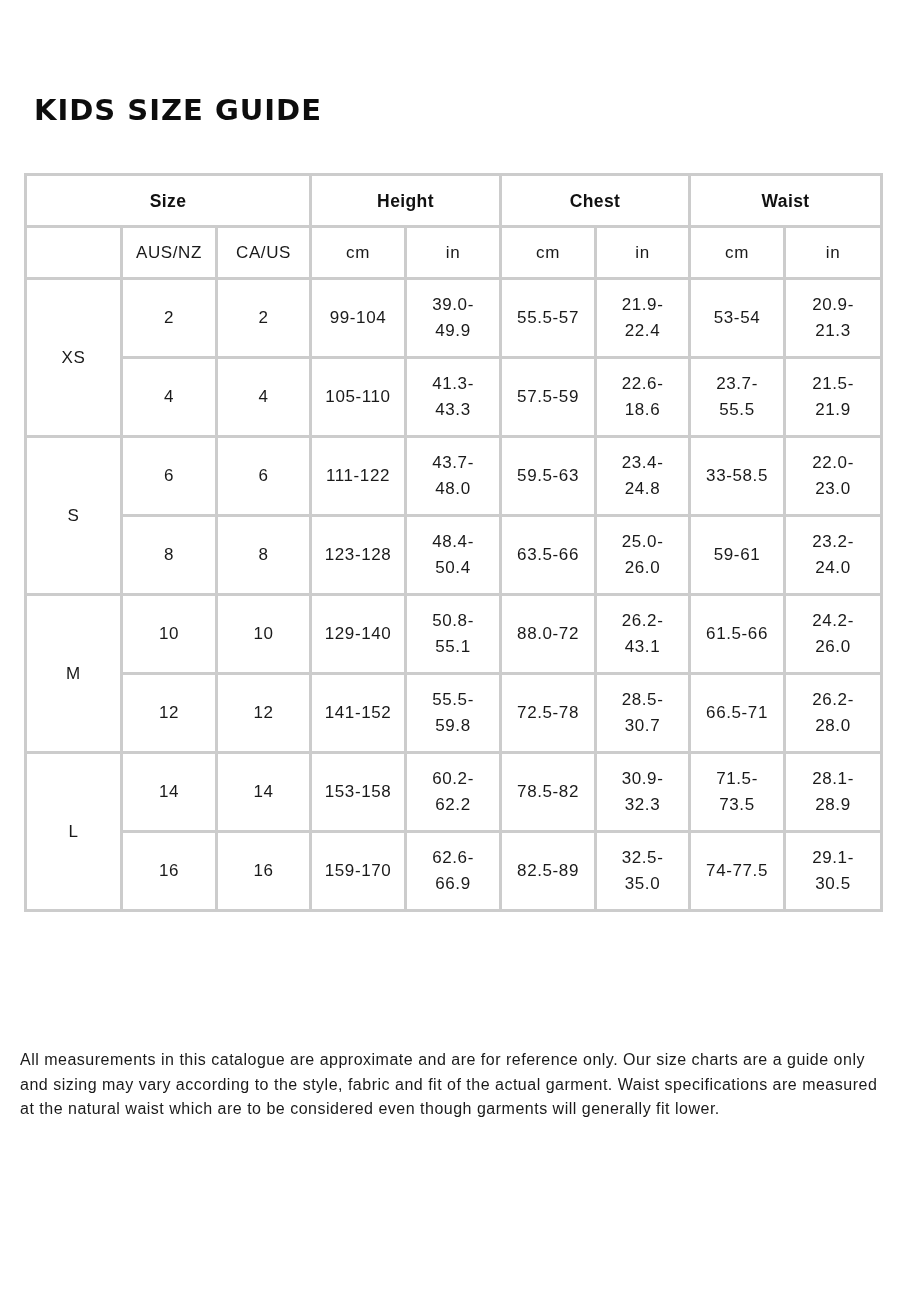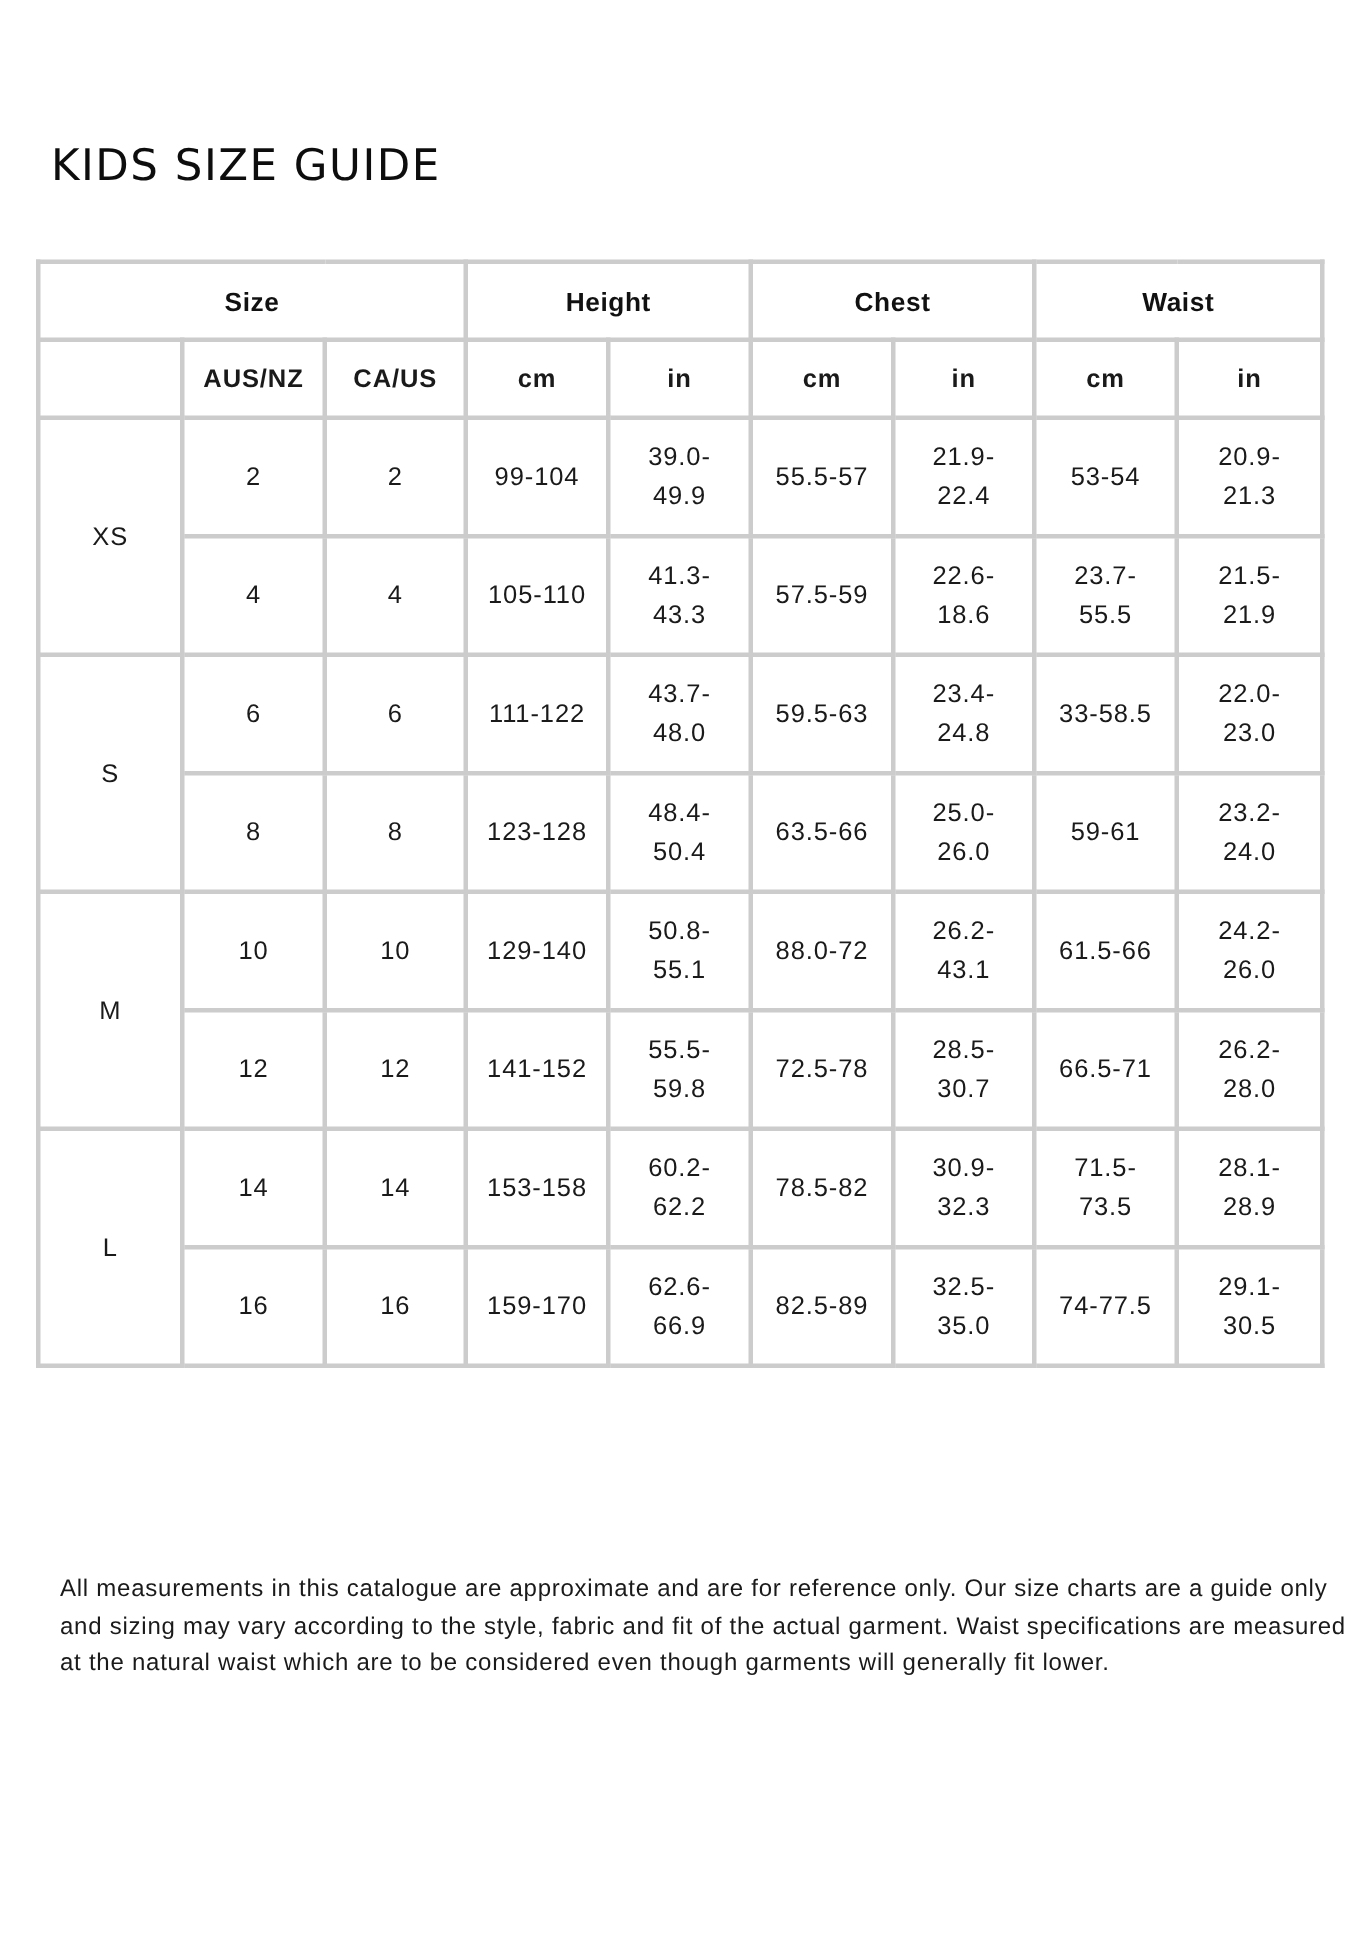--- a/index.html
+++ b/index.html
@@ -14,21 +14,21 @@
     font-family: "Liberation Sans", "DejaVu Sans", sans-serif;
     color: #111111;
     overflow: hidden;
   }
   .page-title {
     position: absolute;
     left: 34px;
     top: 90px;
     margin: 0;
     font-family: "DejaVu Sans", sans-serif;
-    font-weight: normal;
+    font-weight: bold;
     font-size: 29px;
     letter-spacing: 1px;
     color: #0d0d0d;
     line-height: 40px;
   }
   .size-table {
     position: absolute;
     left: 24px;
     top: 173px;
     width: 856px;
@@ -46,25 +46,25 @@
     color: #1a1a1a;
     line-height: 26px;
   }
   .size-table th {
     font-weight: bold;
     font-size: 17.5px;
     letter-spacing: 0.4px;
     color: #111111;
   }
   .row-group-head { height: 52px; }
-  .row-units { height: 52px; font-weight: bold; }
+  .row-units { height: 52px; }
   .row-data { height: 79px; }
   .disclaimer {
     position: absolute;
-    left: 40px;
+    left: 20px;
     top: 1048px;
     width: 860px;
     margin: 0;
     font-size: 16px;
     line-height: 24.5px;
     letter-spacing: 0.5px;
     color: #1a1a1a;
   }
 </style>
 </head>

